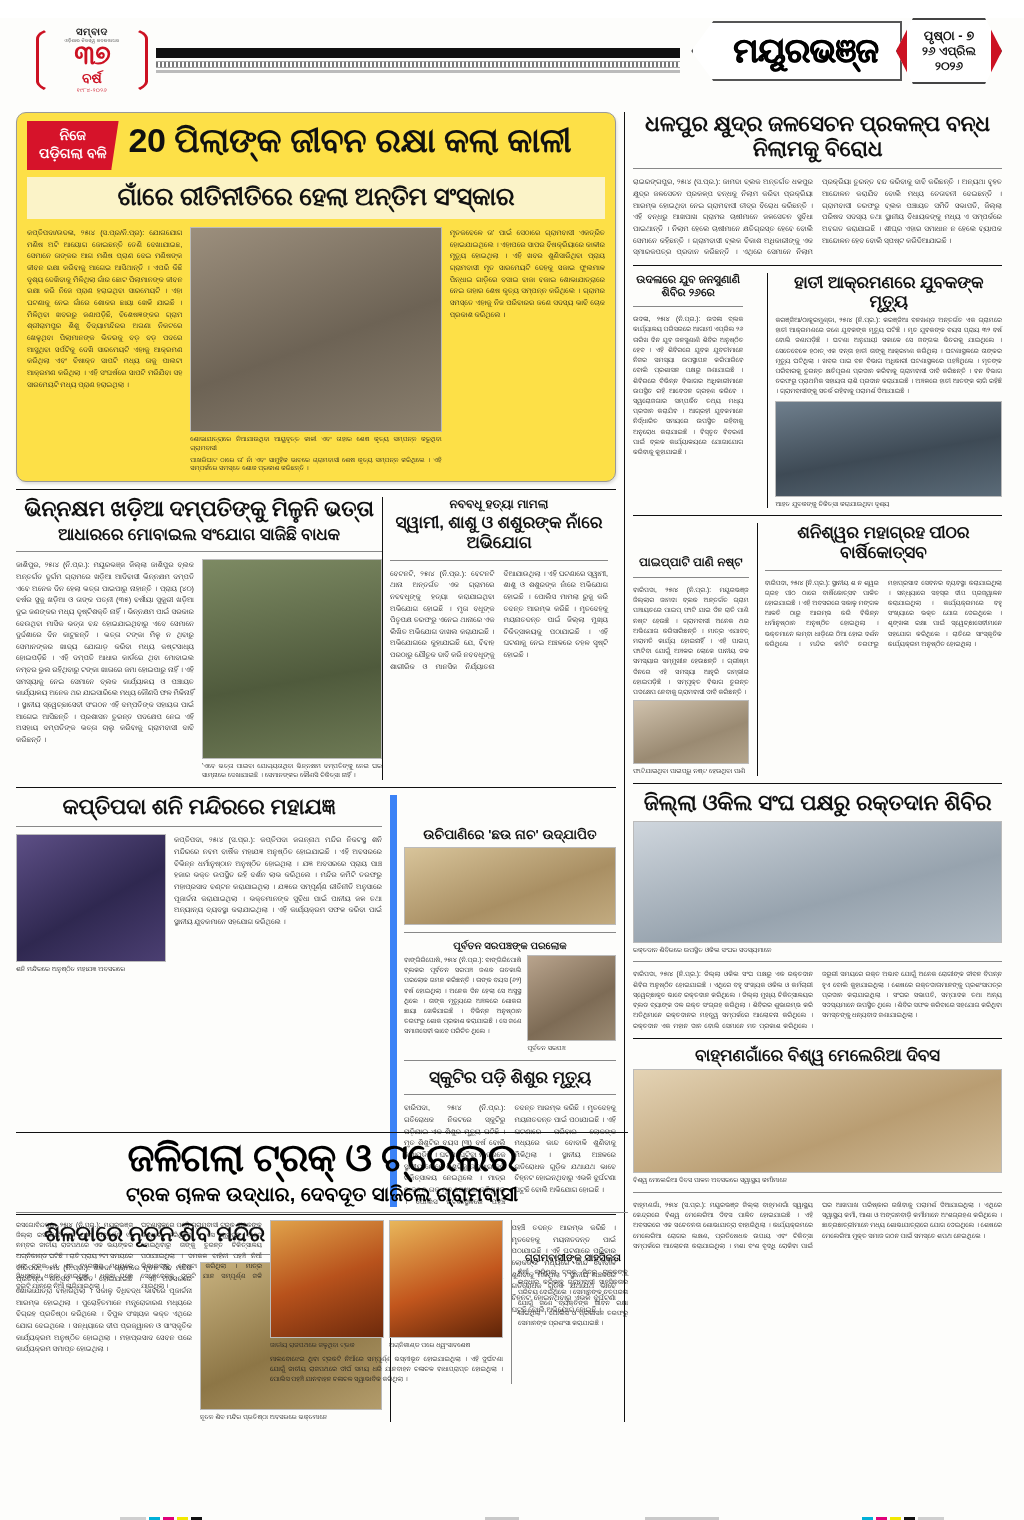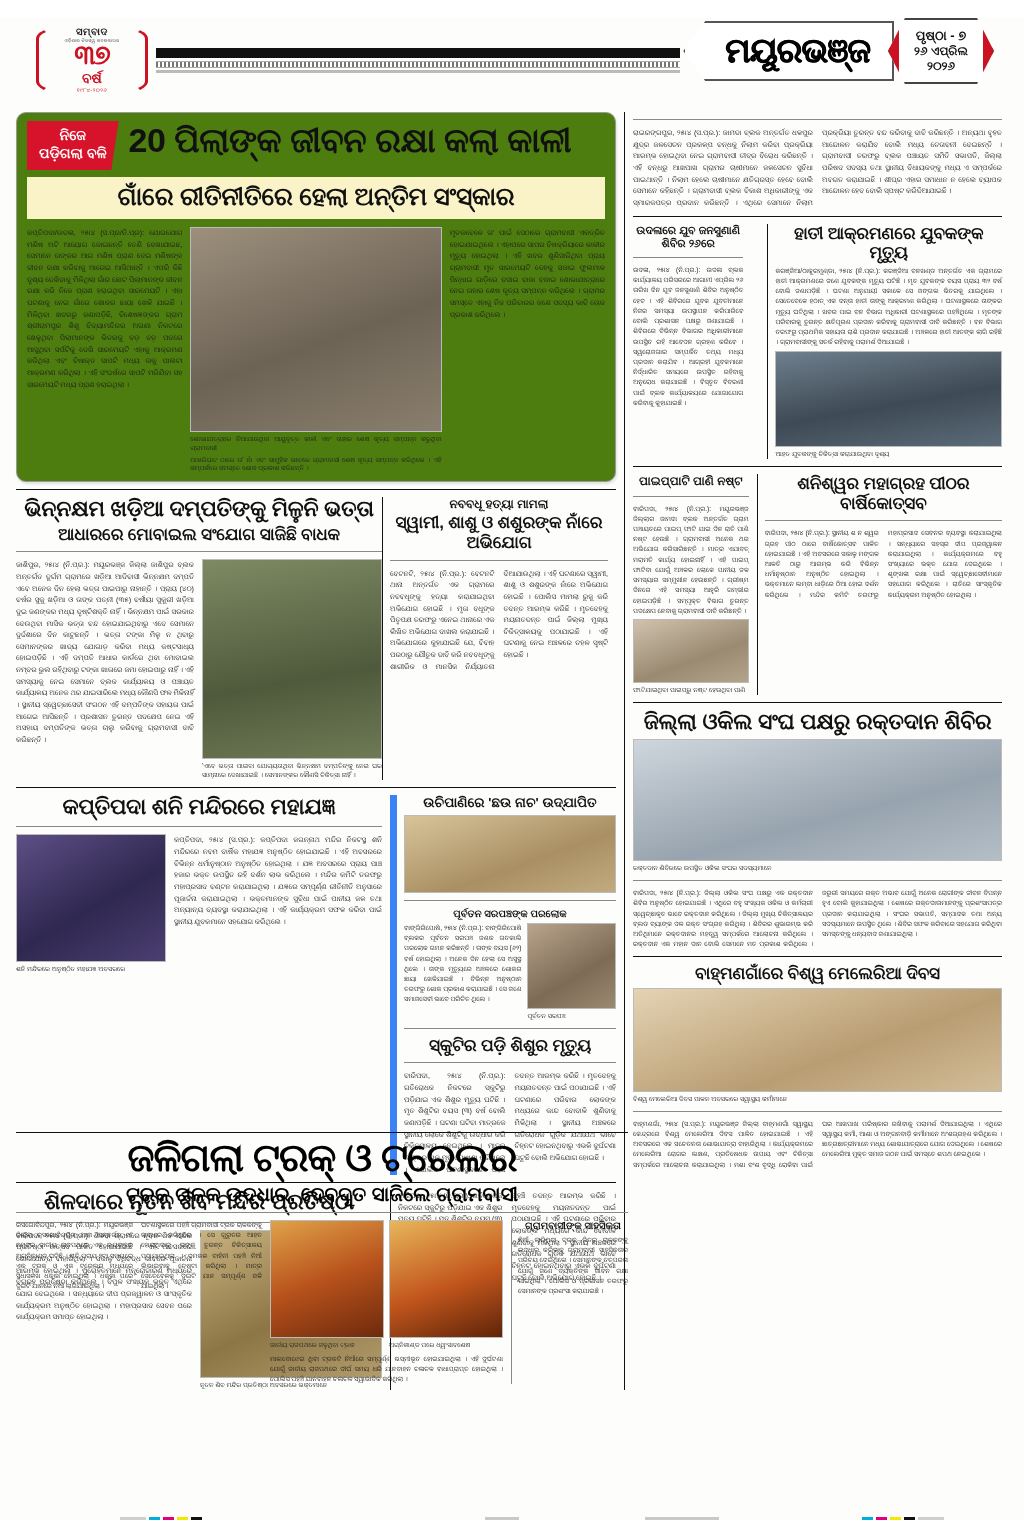--- a/index.html
+++ b/index.html
@@ -50,21 +50,21 @@
   }
   .rule-thick { height: 10px; background: #111; }
   .rule-dots {
     height: 7px; margin-top: 3px;
     background: repeating-linear-gradient(to right,#777 0 2px,#fff 2px 4px);
     border-top: 1px solid #aaa; border-bottom: 1px solid #aaa;
   }
   .rule-thin { height: 3px; margin-top: 2px; background: #bbb; }
 
   .edition-wrap {
-    position: absolute; right: 16px; top: 0;
+    position: absolute; right: 8px; top: 0;
     display: flex; align-items: center; gap: 0;
   }
   .edition-plate {
     position: relative;
     background: #fff;
     border: 2px solid #555;
     padding: 10px 22px 12px 40px;
     clip-path: polygon(22px 0, 100% 0, 100% 100%, 22px 100%, 0 50%);
     box-shadow: 2px 3px 4px rgba(0,0,0,.25);
   }
@@ -95,21 +95,21 @@
 
   
   .content { display: flex; gap: 8px; padding: 6px 16px 0 16px; }
   .col-left  { width: 600px; }
   .col-right { width: 378px; border-left: 1px solid #111; padding-left: 8px; }
 
   
   .lead-box {
     border: 1px solid #999; border-radius: 10px;
     padding: 8px 10px 8px 10px;
-    background: #4d7c0f;
+    background: #fde047;
     box-shadow: 1px 2px 3px rgba(0,0,0,.12);
   }
   .lead-head-row { display: flex; align-items: flex-start; gap: 10px; }
   .flag {
     background: #d6132a; color: #fff;
     font-size: 14px; font-weight: bold; line-height: 1.25;
     padding: 6px 12px 8px 12px;
     text-align: center;
     clip-path: polygon(0 0,100% 0,92% 100%,0 100%);
     box-shadow: 1px 2px 3px rgba(0,0,0,.3);
@@ -134,21 +134,21 @@
   .photo {
     width: 100%; display: block;
     border: 1px solid #bbb;
     background: #cbbfae;
   }
   .cap { font-size: 6.5px; color: #222; line-height: 1.35; margin-top: 3px; text-align: justify; }
 
   
   .hl1 { font-size: 22px; font-weight: bold; color: #111; line-height: 1.12; letter-spacing: -.3px; }
   .hl2 { font-size: 17px; font-weight: bold; color: #111; line-height: 1.15; letter-spacing: -.2px; }
-  .hl3 { font-size: 13.5px; font-weight: bold; color: #111; line-height: 1.2; }
+  .hl3 { font-size: 13.5px; font-weight: bold; color: #111; line-height: 1.2; margin-top: 32px; }
   .kicker { font-size: 12px; font-weight: bold; color: #111; text-align: center; line-height: 1.2; }
   .body-txt {
     font-size: 7.2px; color: #1a1a1a; line-height: 1.62;
     text-align: justify; hyphens: auto; word-spacing: -.3px;
   }
   .body-txt.tiny { font-size: 6.6px; line-height: 1.55; }
   .sep { border-top: 1px solid #111; margin: 7px 0; }
   .sep.thin { border-top: 1px solid #888; }
   .center { text-align: center; }
 
@@ -346,20 +346,21 @@
           <div class="body-txt two-col">ବାରିପଦା, ୨୫ା୪ (ନି.ପ୍ର.): ଗତିରୋଧକ ନିକଟରେ ସ୍କୁଟିରୁ ପଡ଼ିଯାଇ ଏକ ଶିଶୁର ମୃତ୍ୟୁ ଘଟିଛି । ମୃତ ଶିଶୁଟିର ବୟସ (୩) ବର୍ଷ ବୋଲି ଜଣାପଡ଼ିଛି । ଘଟଣା ଘଟିବା ମାତ୍ରକେ ସ୍ଥାନୀୟ ଲୋକେ ଶିଶୁଟିକୁ ଉଦ୍ଧାର କରି ଚିକିତ୍ସାଳୟ ନେଇଥିଲେ । ମାତ୍ର ଡାକ୍ତର ତାକୁ ମୃତ ଘୋଷଣା କରିଥିଲେ ।
 
 ପୋଲିସ ଘଟଣାସ୍ଥଳରେ ପହଞ୍ଚି ତଦନ୍ତ ଆରମ୍ଭ କରିଛି । ମୃତଦେହକୁ ମୟନାତଦନ୍ତ ପାଇଁ ପଠାଯାଇଛି । ଏହି ଘଟଣାରେ ପରିବାର ଲୋକଙ୍କ ମଧ୍ୟରେ କାନ୍ଦ ବୋବାଳି ଶୁଣିବାକୁ ମିଳିଥିଲା । ସ୍ଥାନୀୟ ଅଞ୍ଚଳରେ ଗତିରୋଧକ ଗୁଡ଼ିକ ଯଥାଯଥ ଭାବେ ଚିହ୍ନଟ ହୋଇନଥିବାରୁ ଏଭଳି ଦୁର୍ଘଟଣା ଘଟୁଛି ବୋଲି ଅଭିଯୋଗ ହୋଇଛି ।</div>
         </div>
       </div>
 
     </div>
 
     <div class="col-right">
 
+      <div class="hl1 center">ଧଳପୁର କ୍ଷୁଦ୍ର ଜଳସେଚନ ପ୍ରକଳ୍ପ ବନ୍ଧ ନିଲାମକୁ ବିରୋଧ</div>
       <div class="sep thin"></div>
       <div class="body-txt two-col">ରାଇରଙ୍ଗପୁର, ୨୫ା୪ (ସ.ପ୍ର.): ଜାମଦା ବ୍ଲକ ଅନ୍ତର୍ଗତ ଧଳପୁର କ୍ଷୁଦ୍ର ଜଳସେଚନ ପ୍ରକଳ୍ପ ବନ୍ଧକୁ ନିଲାମ କରିବା ପ୍ରକ୍ରିୟା ଆରମ୍ଭ ହୋଇଥିବା ନେଇ ଗ୍ରାମବାସୀ ତୀବ୍ର ବିରୋଧ କରିଛନ୍ତି । ଏହି ବନ୍ଧରୁ ଆଖପାଖ ଗ୍ରାମର ଚାଷୀମାନେ ଜଳସେଚନ ସୁବିଧା ପାଇଥାନ୍ତି । ନିଲାମ ହେଲେ ଚାଷୀମାନେ କ୍ଷତିଗ୍ରସ୍ତ ହେବେ ବୋଲି ସେମାନେ କହିଛନ୍ତି ।
 
 ଗ୍ରାମବାସୀ ବ୍ଲକ ବିକାଶ ଅଧିକାରୀଙ୍କୁ ଏକ ସ୍ମାରକପତ୍ର ପ୍ରଦାନ କରିଛନ୍ତି । ଏଥିରେ ସେମାନେ ନିଲାମ ପ୍ରକ୍ରିୟା ତୁରନ୍ତ ବନ୍ଦ କରିବାକୁ ଦାବି କରିଛନ୍ତି । ଅନ୍ୟଥା ବୃହତ ଆନ୍ଦୋଳନ କରାଯିବ ବୋଲି ମଧ୍ୟ ଚେତାବନୀ ଦେଇଛନ୍ତି ।
 
 ଗ୍ରାମବାସୀ ତରଫରୁ ବ୍ଲକ ପଞ୍ଚାୟତ ସମିତି ସଭାପତି, ଜିଲ୍ଲା ପରିଷଦ ସଦସ୍ୟ ତଥା ସ୍ଥାନୀୟ ବିଧାୟକଙ୍କୁ ମଧ୍ୟ ଏ ସମ୍ପର୍କରେ ଅବଗତ କରାଯାଇଛି । ଶୀଘ୍ର ଏହାର ସମାଧାନ ନ ହେଲେ ବ୍ୟାପକ ଆନ୍ଦୋଳନ ହେବ ବୋଲି ସ୍ପଷ୍ଟ କରିଦିଆଯାଇଛି ।</div>
 
       <div class="sep"></div>
 
       <div style="display:flex;gap:24px">

